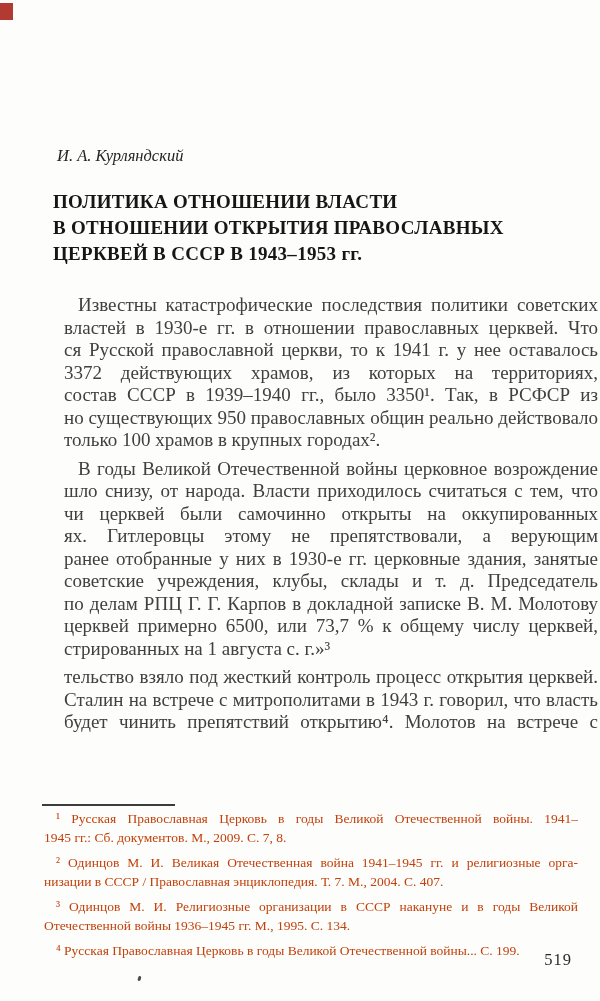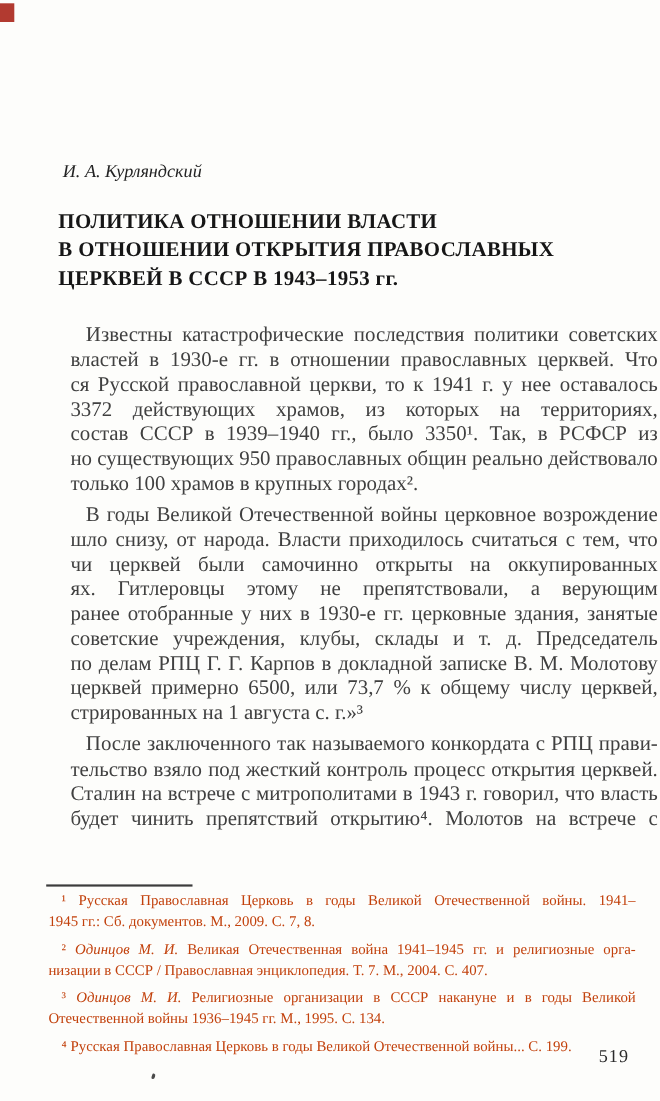--- a/index.html
+++ b/index.html
@@ -36,21 +36,21 @@
   #footnote-rule{
     position:absolute;left:42px;top:804px;width:133px;height:2px;
     background:#3c3c3c;
   }
   #footnotes{
     position:absolute;left:44px;top:811px;width:534px;
     font-size:13.5px;color:#c2410c;
   }
   #footnotes .line{height:19px;}
   #footnotes .line.first{padding-left:12px;}
-  .it{font-style:italic;}
+  .it{}
   #page-number{
     position:absolute;top:950px;right:28px;
     font-size:16.5px;color:#2a2a2a;letter-spacing:1px;margin-left:17px;
   }
   #speck{
     position:absolute;left:138px;top:976px;width:3px;height:5px;
     background:#4a4a4a;border-radius:40% 60% 60% 40%;transform:rotate(18deg);
   }
 </style>
 </head>
@@ -81,21 +81,20 @@
       <div class="line">шло снизу, от народа. Власти приходилось считаться с тем, что тыся-</div>
       <div class="line">чи церквей были самочинно открыты на оккупированных территори-</div>
       <div class="line">ях. Гитлеровцы этому не препятствовали, а верующим передавались</div>
       <div class="line">ранее отобранные у них в 1930-е гг. церковные здания, занятые под</div>
       <div class="line">советские учреждения, клубы, склады и т. д. Председатель Совета</div>
       <div class="line">по делам РПЦ Г. Г. Карпов в докладной записке В. М. Молотову от</div>
       <div class="line">церквей примерно 6500, или 73,7 % к общему числу церквей, зареги-</div>
       <div class="line last">стрированных на 1 августа с. г.»³</div>
     </div>
     <div class="para">
-      <div class="line first">После заключенного так называемого конкордата с РПЦ прави-</div>
       <div class="line">тельство взяло под жесткий контроль процесс открытия церквей.</div>
       <div class="line">Сталин на встрече с митрополитами в 1943 г. говорил, что власть не</div>
       <div class="line">будет чинить препятствий открытию⁴. Молотов на встрече с Карпо-</div>
     </div>
   </div>
 
 <div id="footnote-rule"></div>
 
 <div id="footnotes">
     <div class="para">

